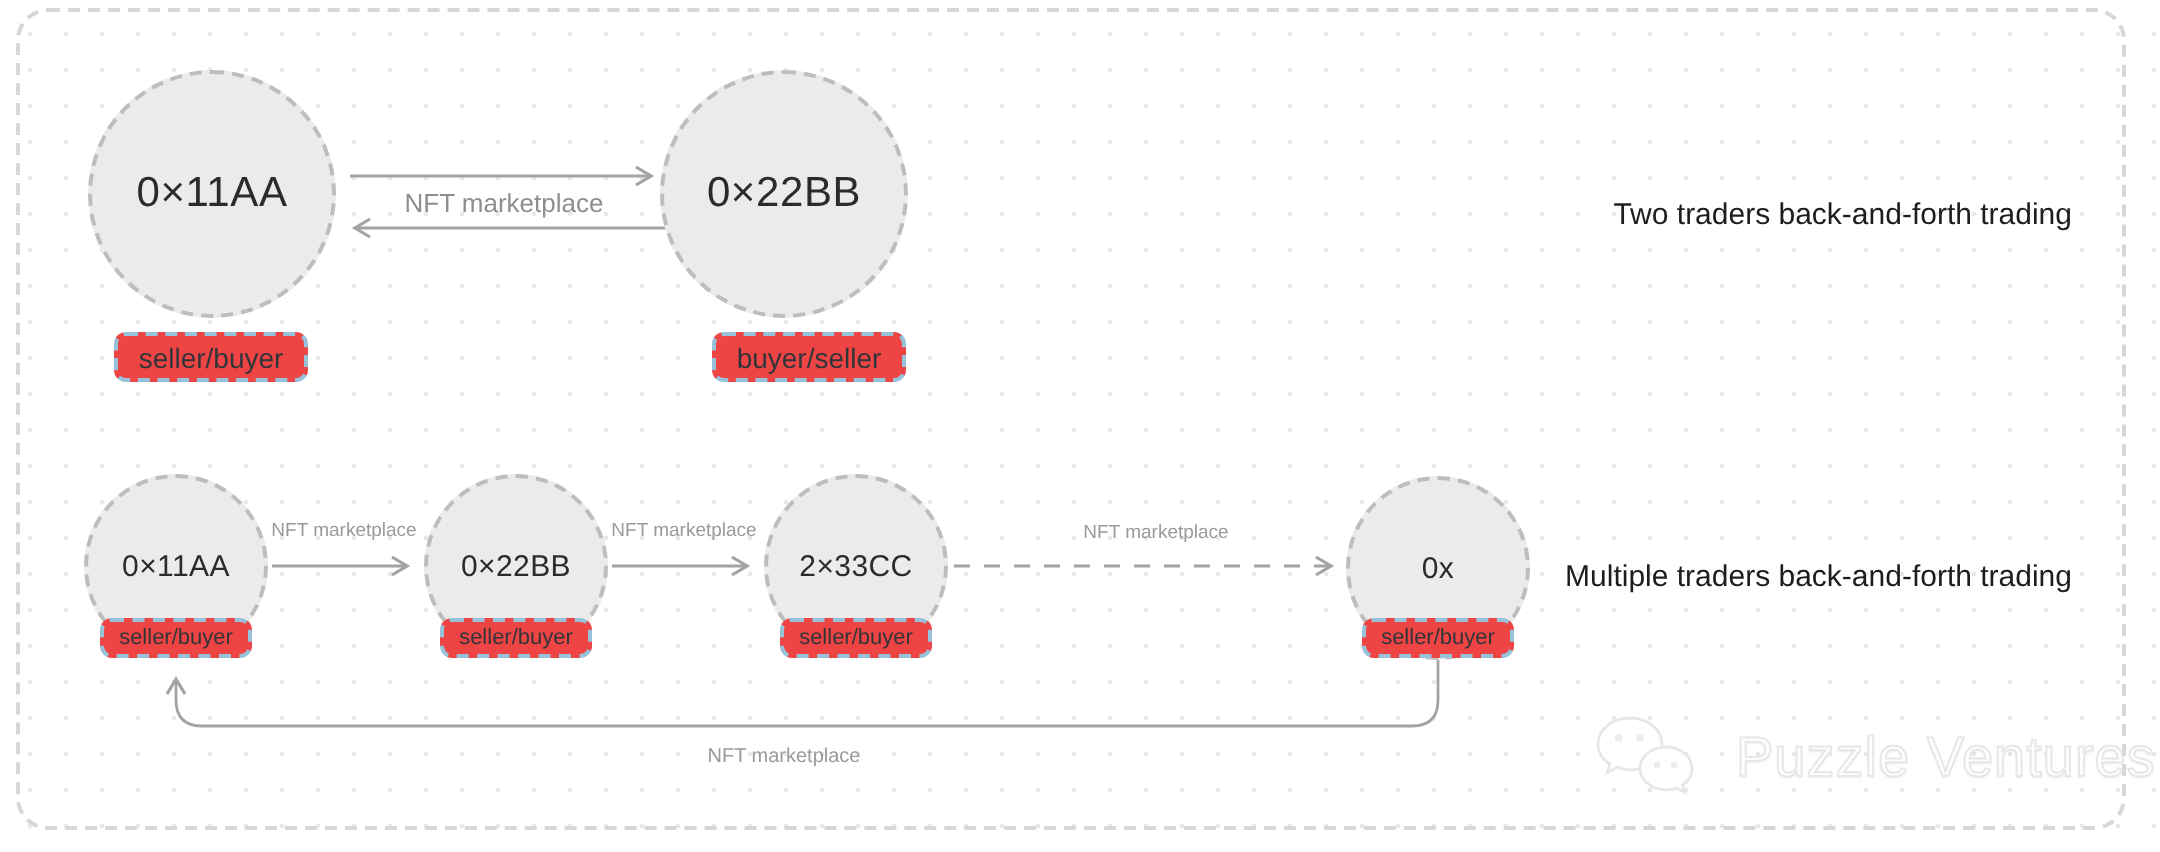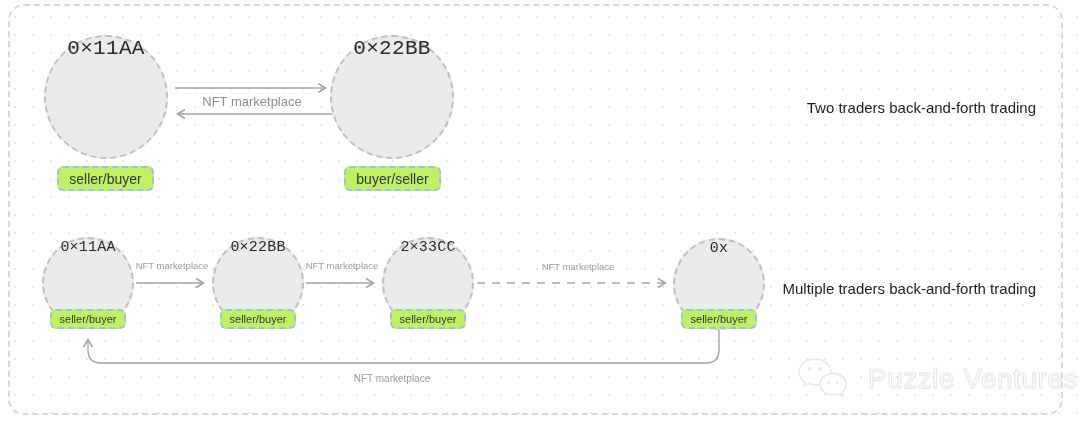--- a/index.html
+++ b/index.html
@@ -16,29 +16,28 @@
     background-position:6px 8px;
   }
   .frame{
     position:absolute;left:8px;top:4px;width:1051px;height:407px;
     border:2px dashed #d7d7d7;border-radius:16px;
   }
   .overlay{position:absolute;left:0;top:0;pointer-events:none;}
   .node{
     position:absolute;border-radius:50%;
     background:#ebebeb;border:2px dashed #bdbdbd;
-    display:flex;justify-content:center;
+    display:flex;align-items:center;justify-content:center;
     color:#2b2b2b;
-    font-family:Liberation Mono, monospace;
   }
   .node-lg{width:120px;height:120px;font-size:21px;font-weight:500;letter-spacing:.3px;}
   .node-sm{width:88px;height:88px;font-size:15px;font-weight:500;letter-spacing:.2px;}
   .role{
     position:absolute;
-    background:#bef264;border:2px dashed #97c2da;border-radius:6px;
+    background:#ef4444;border:2px dashed #97c2da;border-radius:6px;
     color:#30353a;display:flex;align-items:center;justify-content:center;
     box-sizing:border-box;
   }
   .role-lg{width:97px;height:25px;font-size:14px;font-weight:500;}
   .role-sm{width:76px;height:20px;font-size:11px;font-weight:500;}
   .arrow-label{position:absolute;color:#8e8e8e;white-space:nowrap;transform:translateX(-50%);text-align:center;}
   .arrow-label-lg{font-size:13px;}
   .arrow-label-sm{font-size:9.5px;color:#9a9a9a;}
   .caption{
     position:absolute;right:44px;text-align:right;color:#1d1d1f;
@@ -80,21 +79,21 @@
 <div class="node node-lg" style="left:44px;top:35px">
   <span>0×11AA</span>
 </div>
 <div class="node node-lg" style="left:330px;top:35px">
   <span>0×22BB</span>
 </div>
 
 <div class="arrow-label arrow-label-lg" style="left:252px;top:94px">NFT marketplace</div>
 
 <div class="role role-lg" style="left:57px;top:166px">seller/buyer</div>
-<div class="role role-lg" style="left:344px;top:166px">buyer/seller</div>
+<div class="role role-lg" style="left:356px;top:166px">buyer/seller</div>
 
 <div class="caption" style="top:99px">Two traders back-and-forth trading</div>
 
 <div class="node node-sm" style="left:42px;top:237px">
   <span>0×11AA</span>
 </div>
 <div class="node node-sm" style="left:212px;top:237px">
   <span>0×22BB</span>
 </div>
 <div class="node node-sm" style="left:382px;top:237px">

